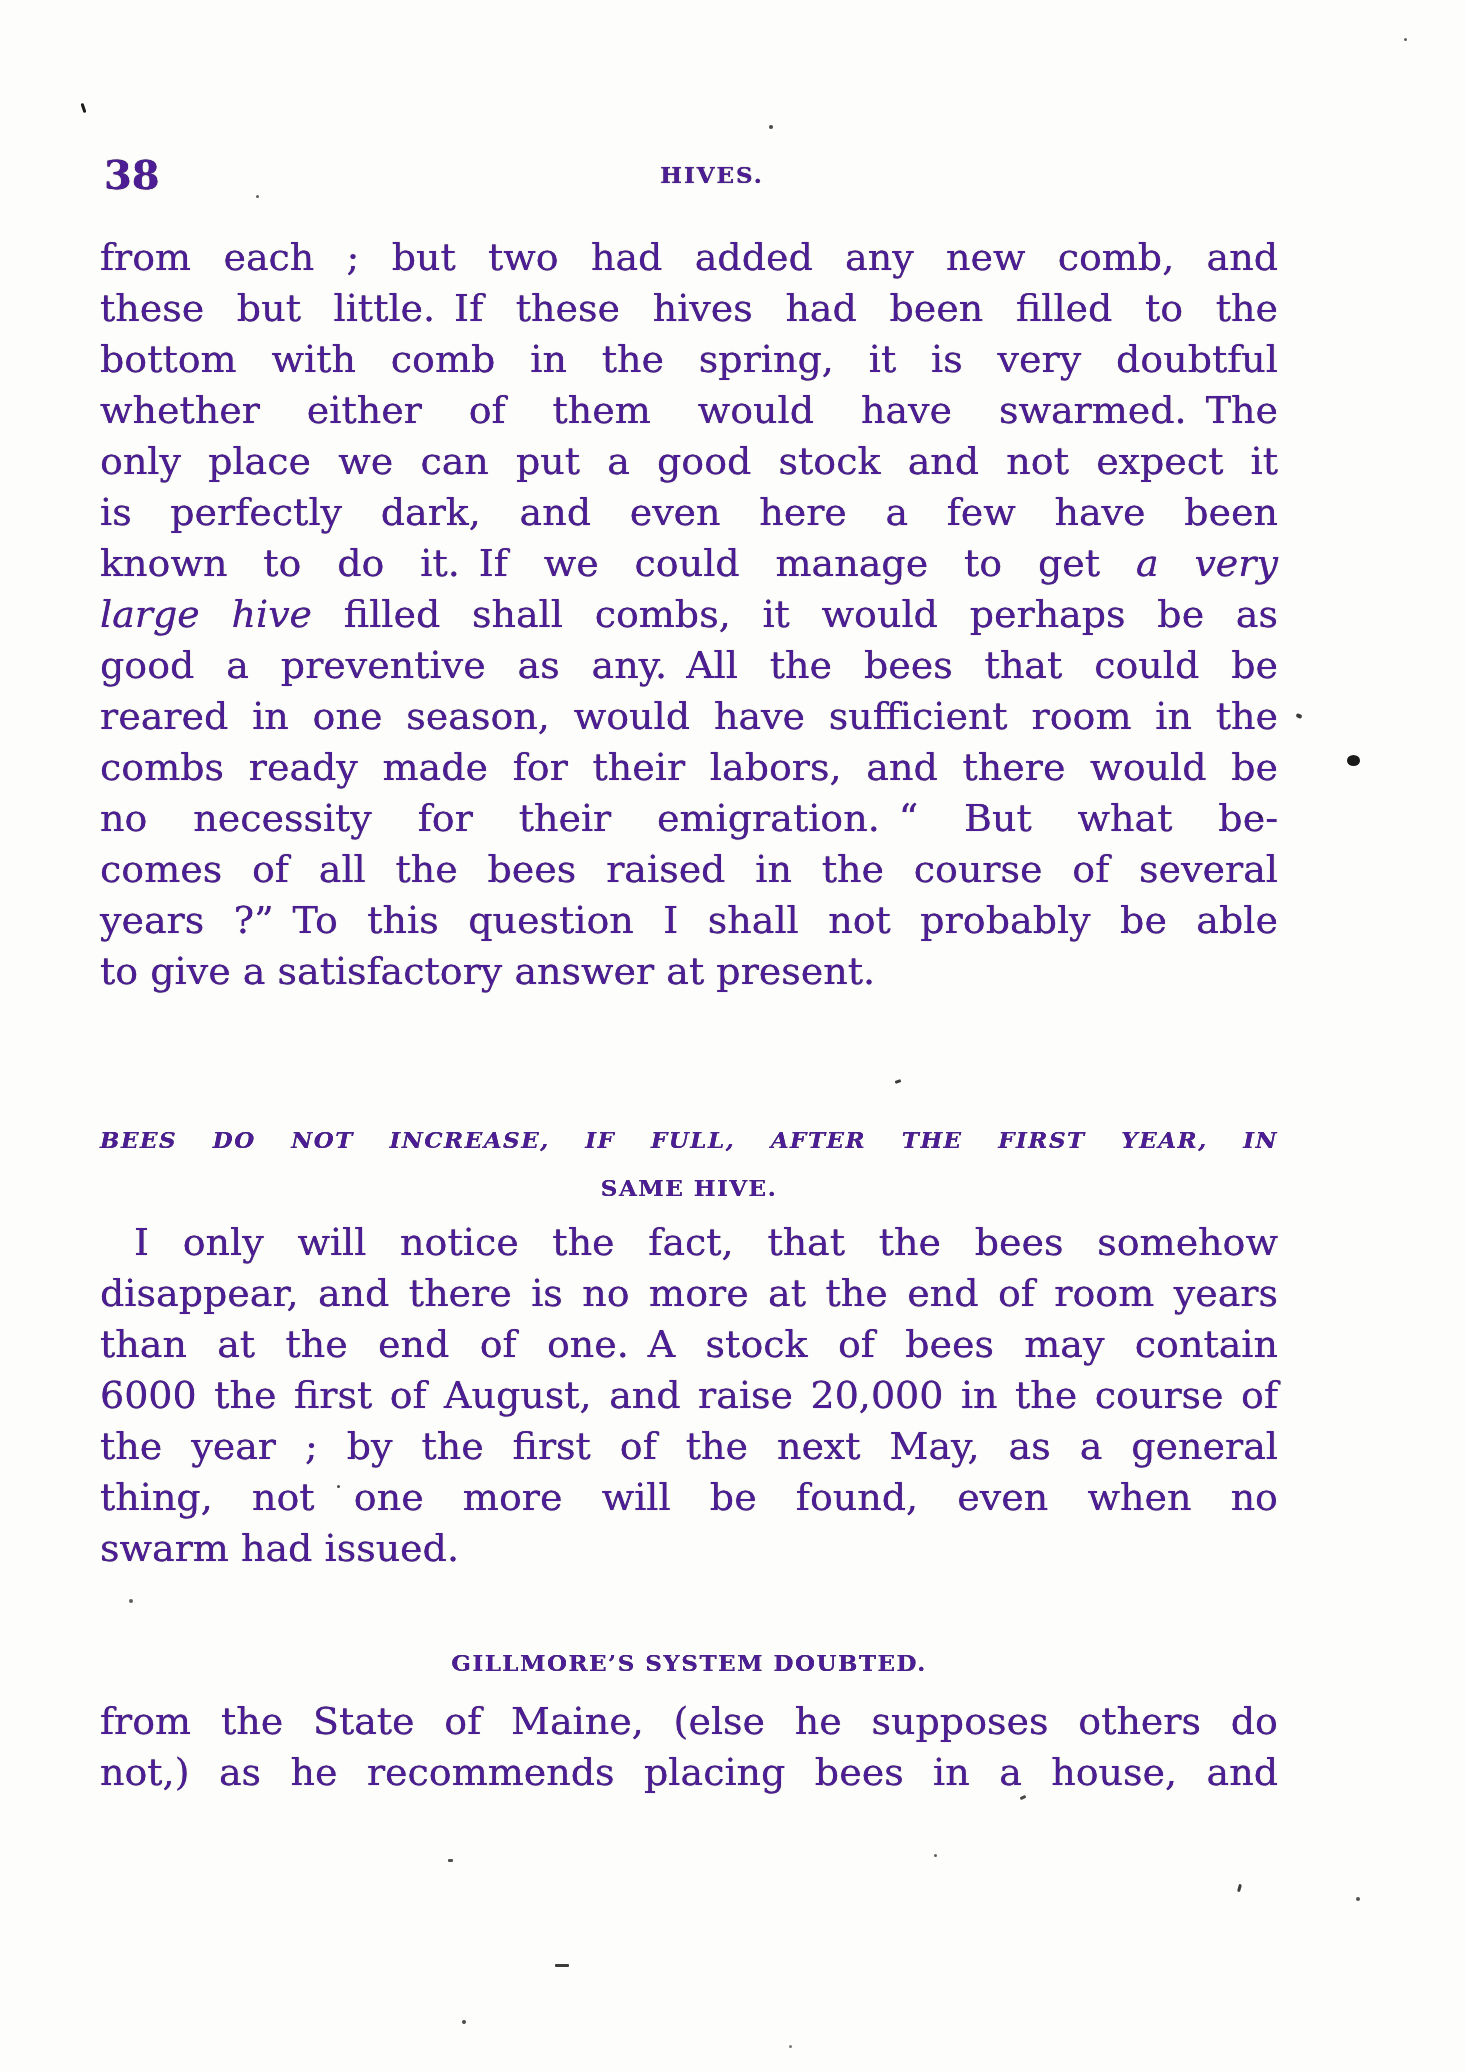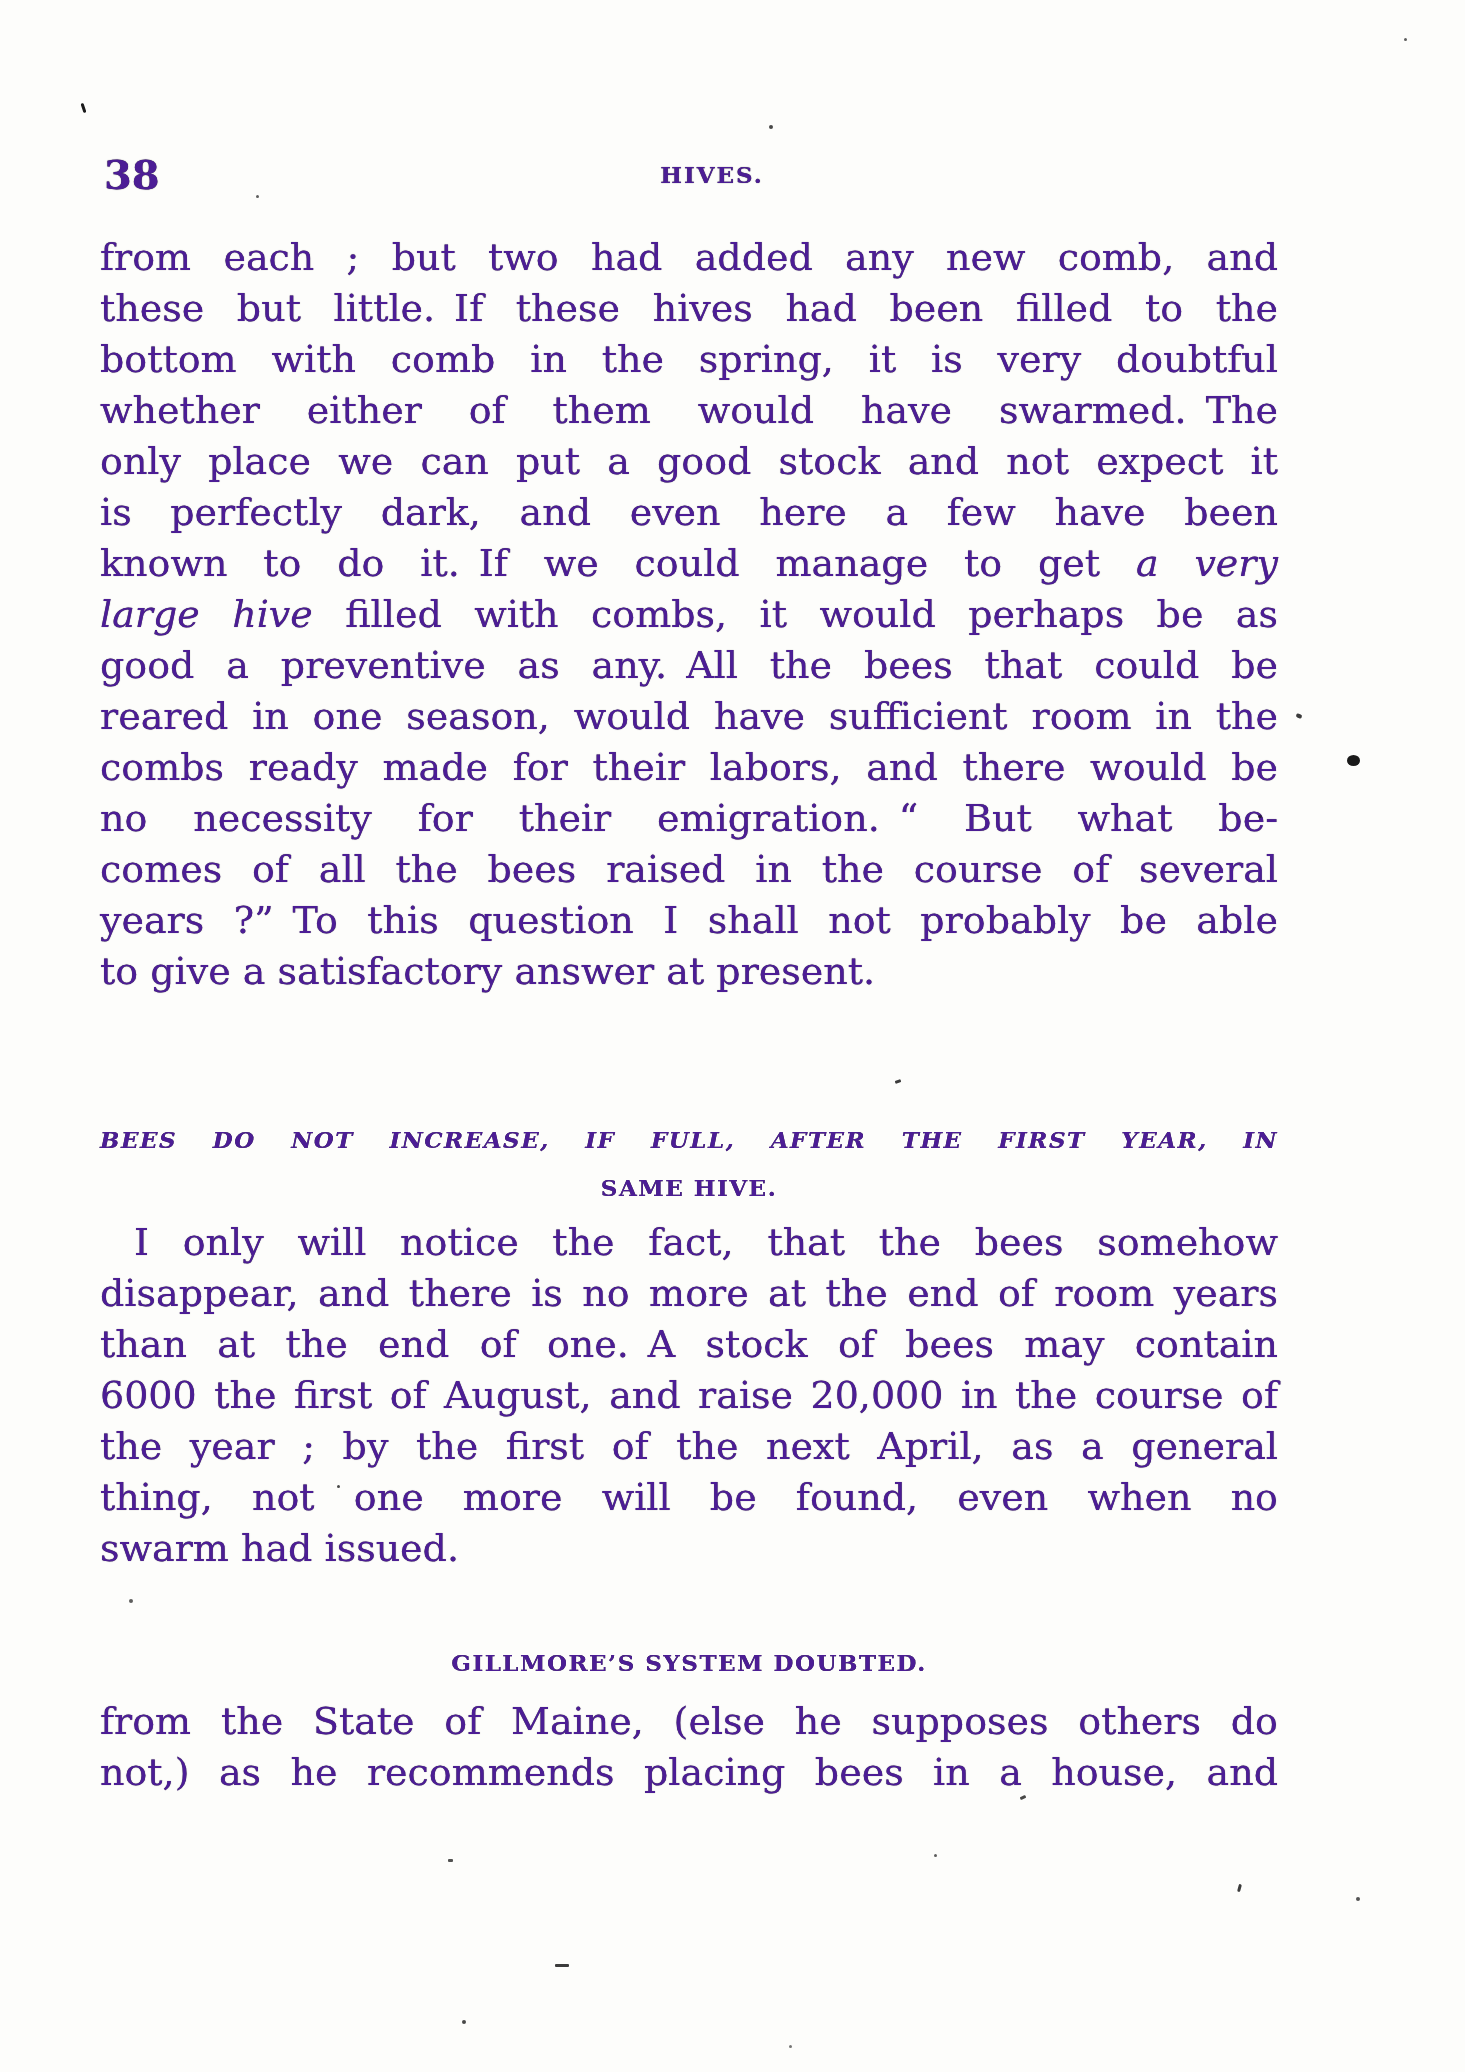--- a/index.html
+++ b/index.html
@@ -59,41 +59,41 @@
   </header>
 
   <section class="para" id="para1" style="top:232px">
       <div class="line j"><span>from each ; but two had added any new comb, and</span></div>
       <div class="line j"><span>these but little. If these hives had been filled to the</span></div>
       <div class="line j"><span>bottom with comb in the spring, it is very doubtful</span></div>
       <div class="line j"><span>whether either of them would have swarmed. The</span></div>
       <div class="line j"><span>only place we can put a good stock and not expect it</span></div>
       <div class="line j"><span>is perfectly dark, and even here a few have been</span></div>
       <div class="line j"><span>known to do it. If we could manage to get </span><i>a very</i></div>
-      <div class="line j"><i>large hive</i><span> filled with combs, it would perhaps be as</span></div>
+      <div class="line j"><i>large hive</i><span> filled shall combs, it would perhaps be as</span></div>
       <div class="line j"><span>good a preventive as any. All the bees that could be</span></div>
       <div class="line j"><span>reared in one season, would have sufficient room in the</span></div>
       <div class="line j"><span>combs ready made for their labors, and there would be</span></div>
       <div class="line j"><span>no necessity for their emigration. “ But what be-</span></div>
       <div class="line j"><span>comes of all the bees raised in the course of several</span></div>
       <div class="line j"><span>years ?” To this question I shall not probably be able</span></div>
       <div class="line"><span>to give a satisfactory answer at present.</span></div>
     </section>
 
   <div class="sect-head" style="top:1116px">
     <div class="full">BEES DO NOT INCREASE, IF FULL, AFTER THE FIRST YEAR, IN</div>
     <div class="ctr">SAME HIVE.</div>
   </div>
 
   <section class="para" id="para2" style="top:1217px">
       <div class="line j ind"><span>I only will notice the fact, that the bees somehow</span></div>
       <div class="line j"><span>disappear, and there is no more at the end of room years</span></div>
       <div class="line j"><span>than at the end of one. A stock of bees may contain</span></div>
       <div class="line j"><span>6000 the first of August, and raise 20,000 in the course of</span></div>
-      <div class="line j"><span>the year ; by the first of the next April, as a general</span></div>
+      <div class="line j"><span>the year ; by the first of the next May, as a general</span></div>
       <div class="line j"><span>thing, not one more will be found, even when no</span></div>
       <div class="line"><span>swarm had issued.</span></div>
     </section>
 
   <div class="sect-head ctr" style="top:1639px">GILLMORE’S SYSTEM DOUBTED.</div>
 
   <section class="para" id="para3" style="top:1696px">
       <div class="line j"><span>from the State of Maine, (else he supposes others do</span></div>
       <div class="line j"><span>not,) as he recommends placing bees in a house, and</span></div>
     </section>

